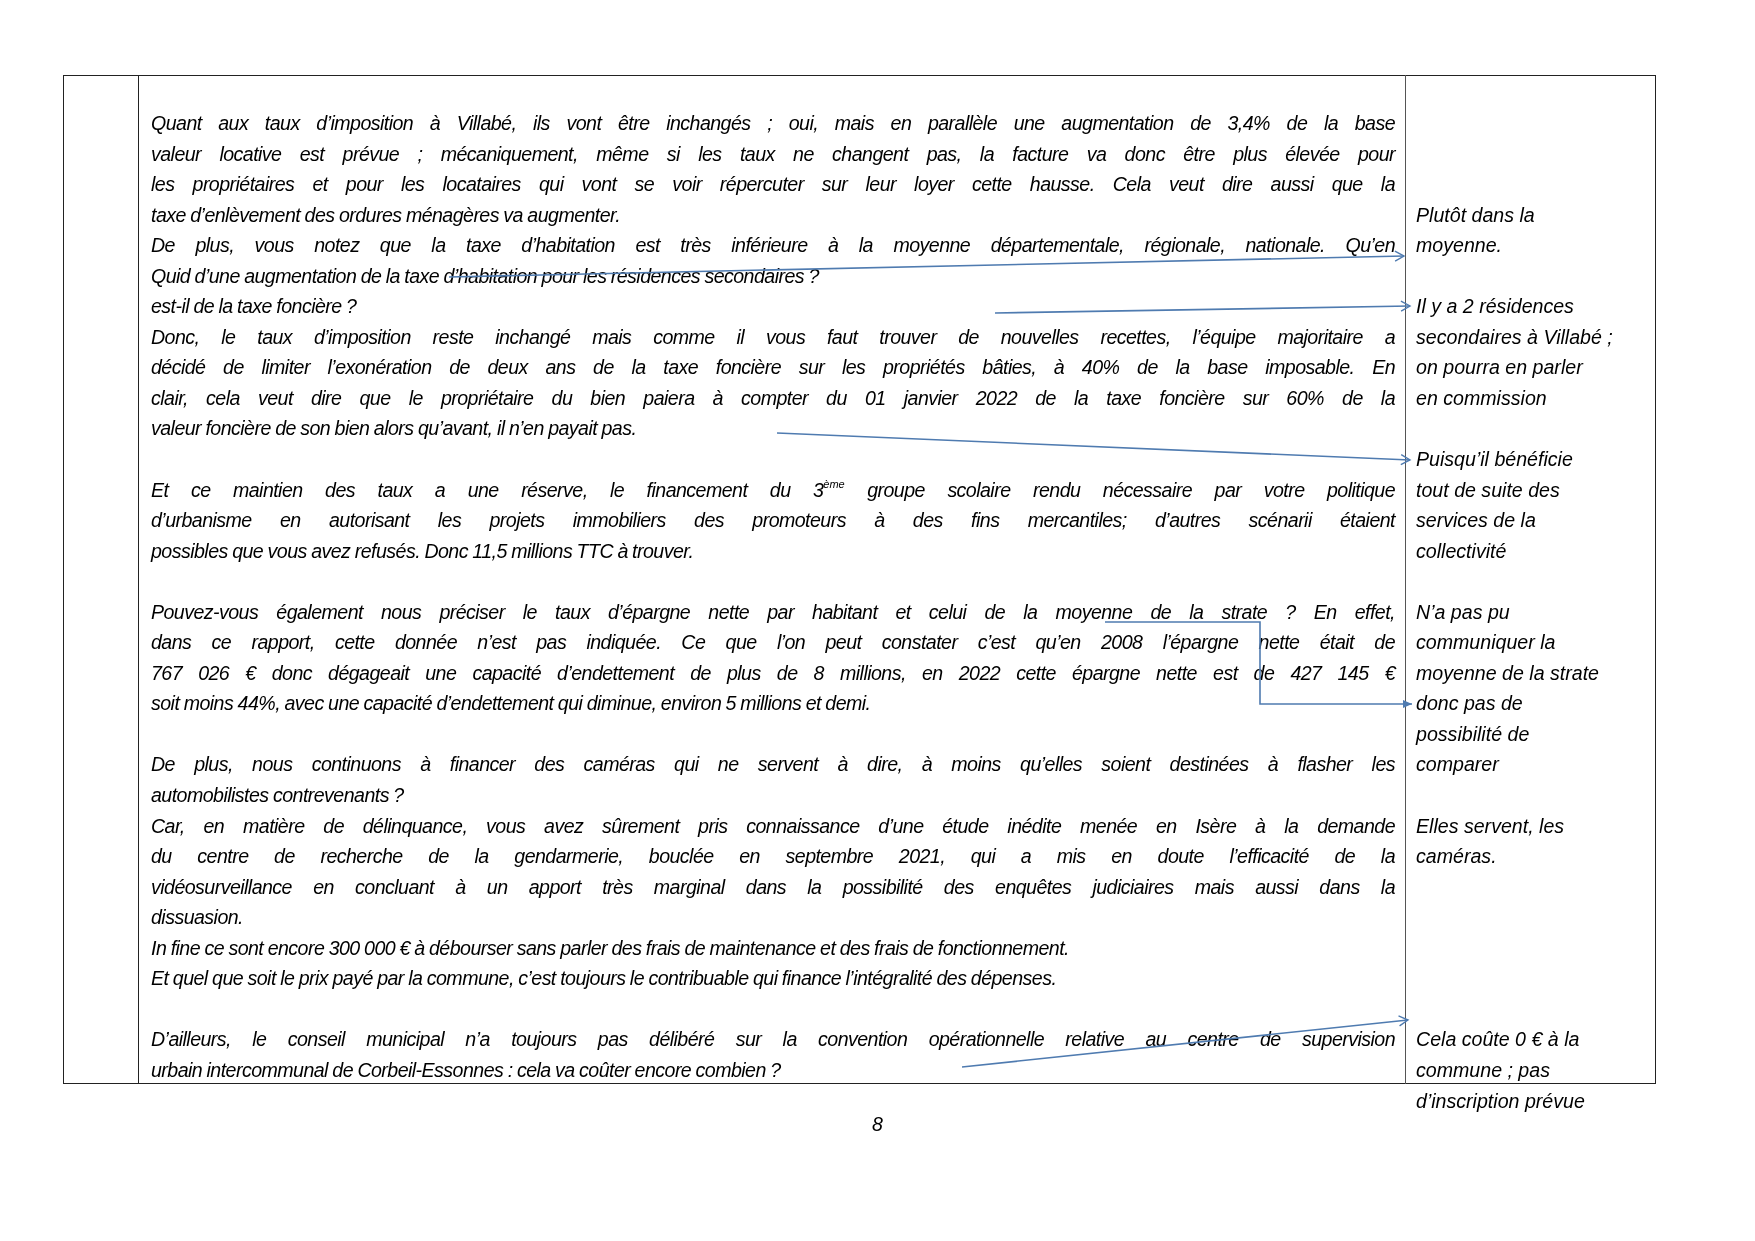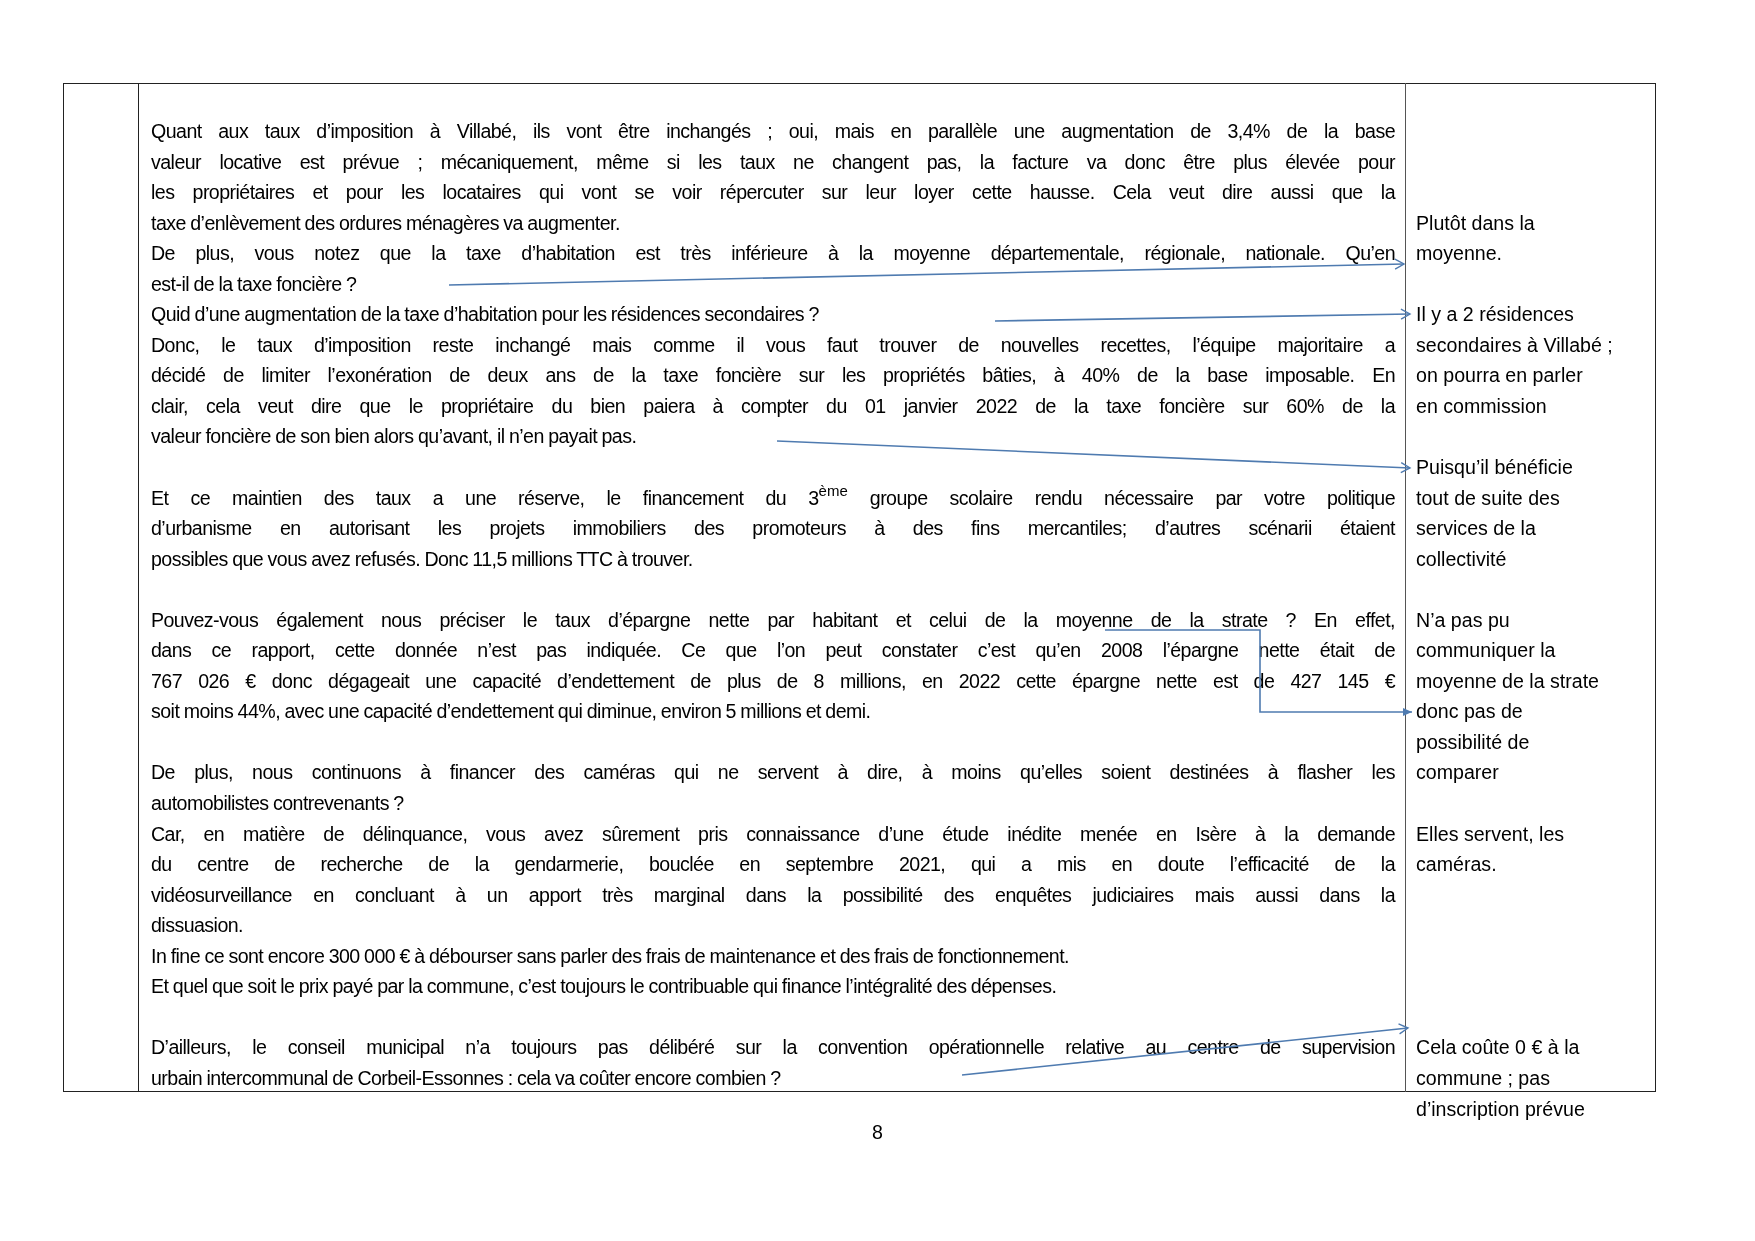--- a/index.html
+++ b/index.html
@@ -1,37 +1,37 @@
 <!DOCTYPE html>
 <html><head>
 <meta charset="utf-8">
 <style>
   html, body { margin: 0; padding: 0; background: #ffffff; }
   body {
     width: 1755px; height: 1241px; position: relative; overflow: hidden;
     font-family: "Liberation Sans", sans-serif; color: #000;
   }
-  .page { position: absolute; left: 0; top: 8px; width: 1755px; height: 931px; }
+  .page { position: absolute; left: 0; top: 0; width: 1755px; height: 931px; font-style: italic; }
   .table {
     position: absolute; left: 63px; top: 75px; width: 1593px; height: 1009px;
     border: 1.5px solid #222; box-sizing: border-box;
   }
   .col-div { position: absolute; top: 75px; width: 0; height: 1009px; border-left: 1.5px solid #222; }
   .col-div.a { left: 138px; }
   .col-div.b { left: 1405px; border-left-color: #555; }
   .text-col {
     position: absolute; top: 108px; font-size: 19.6px; line-height: 30.55px;
     letter-spacing: -0.55px; word-spacing: -0.5px;
   }
   .left-col { left: 151px; width: 1244px; }
   .right-col { left: 1416px; width: 236px; letter-spacing: 0; word-spacing: 0; }
   .line { display: block; white-space: nowrap; }
   .jline { display: block; text-align: justify; text-align-last: justify; white-space: normal; }
   .blank { display: block; height: 30.55px; }
-  sup { font-size: 15px; line-height: 0; vertical-align: 9px; letter-spacing: 0; }
+  sup { font-size: 11px; line-height: 0; vertical-align: 9px; letter-spacing: 0; }
   .r-line { display: block; white-space: nowrap; }
   .page-number {
     position: absolute; left: 0; width: 1755px; top: 1113px; text-align: center;
     font-size: 19.6px;
   }
   svg.arrows { position: absolute; left: 0; top: 0; width: 1755px; height: 1241px; pointer-events: none; }
 </style>
 </head>
 <body>
 
@@ -39,22 +39,22 @@
   <div class="table"></div>
   <div class="col-div a"></div>
   <div class="col-div b"></div>
 
   <div class="text-col left-col" id="left-col">
       <span class="jline">Quant aux taux d’imposition à Villabé, ils vont être inchangés ; oui, mais en parallèle une augmentation de 3,4% de la base</span>
       <span class="jline">valeur locative est prévue ; mécaniquement, même si les taux ne changent pas, la facture va donc être plus élevée pour</span>
       <span class="jline">les propriétaires et pour les locataires qui vont se voir répercuter sur leur loyer cette hausse. Cela veut dire aussi que la</span>
       <span class="line">taxe d’enlèvement des ordures ménagères va augmenter.</span>
       <span class="jline">De plus, vous notez que la taxe d’habitation est très inférieure à la moyenne départementale, régionale, nationale. Qu’en</span>
+      <span class="line">Quid d’une augmentation de la taxe d’habitation pour les résidences secondaires ?</span>
       <span class="line">est-il de la taxe foncière ?</span>
-      <span class="line">Quid d’une augmentation de la taxe d’habitation pour les résidences secondaires ?</span>
       <span class="jline">Donc, le taux d’imposition reste inchangé mais comme il vous faut trouver de nouvelles recettes, l’équipe majoritaire a</span>
       <span class="jline">décidé de limiter l’exonération de deux ans de la taxe foncière sur les propriétés bâties, à 40% de la base imposable. En</span>
       <span class="jline">clair, cela veut dire que le propriétaire du bien paiera à compter du 01 janvier 2022 de la taxe foncière sur 60% de la</span>
       <span class="line">valeur foncière de son bien alors qu’avant, il n’en payait pas.</span>
       <span class="blank"></span>
       <span class="jline"><span>Et ce maintien des taux a une réserve, le financement du 3</span><sup>ème</sup><span> groupe scolaire rendu nécessaire par votre politique</span></span>
       <span class="jline">d’urbanisme en autorisant les projets immobiliers des promoteurs à des fins mercantiles; d’autres scénarii étaient</span>
       <span class="line">possibles que vous avez refusés. Donc 11,5 millions TTC à trouver.</span>
       <span class="blank"></span>
       <span class="jline">Pouvez-vous également nous préciser le taux d’épargne nette par habitant et celui de la moyenne de la strate ? En effet,</span>

